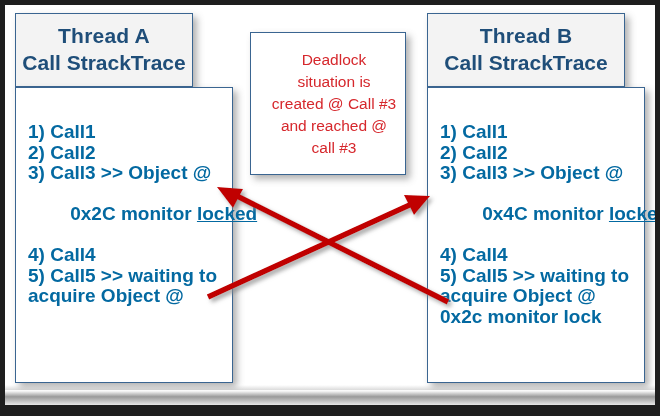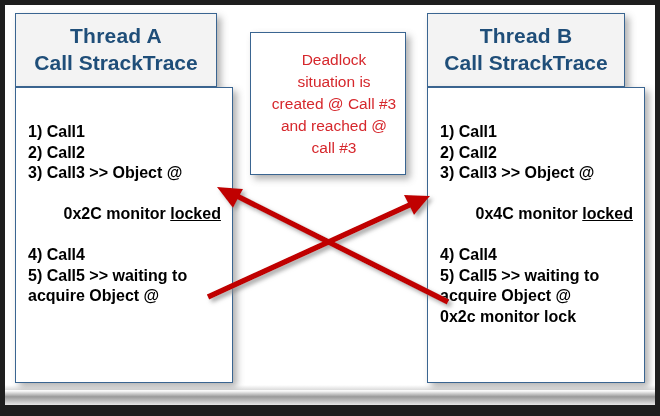--- a/index.html
+++ b/index.html
@@ -71,23 +71,23 @@
     color: #1F4E79;
     font-weight: bold;
     font-size: 21px;
     line-height: 1.2;
     margin-top: 3px;
   }
   .body-box {
     padding: 34px 0 0 12px;
   }
   .trace-line {
-    color: #000000;
+    color: #0369a1;
     font-weight: bold;
-    font-size: 16px;
+    font-size: 19px;
     line-height: 20.5px;
     white-space: pre;
   }
   .trace-line u {
     text-decoration: underline;
     text-underline-offset: 1px;
   }
   .center-box {
     display: flex;
     align-items: center;
@@ -115,21 +115,21 @@
     background: #1e1e1e;
   }
 </style>
 </head>
 <body>
 
 <div id="canvas">
 
   <div id="page">
 
-    <div class="box header-box" style="left:10px; top:8px; width:202px; height:74px;">
+    <div class="box header-box" style="left:10px; top:8px; width:178px; height:74px;">
       <div class="hdr-title">Thread A</div>
       <div class="hdr-sub">Call StrackTrace</div>
     </div>
 
     <div class="box body-box" style="left:10px; top:82px; width:218px; height:296px;">
       <div class="trace-line">1) Call1</div>
       <div class="trace-line">2) Call2</div>
       <div class="trace-line">3) Call3 &gt;&gt; Object @</div>
       <div class="trace-line">
         <span>0x2C monitor </span><u>locked</u>

